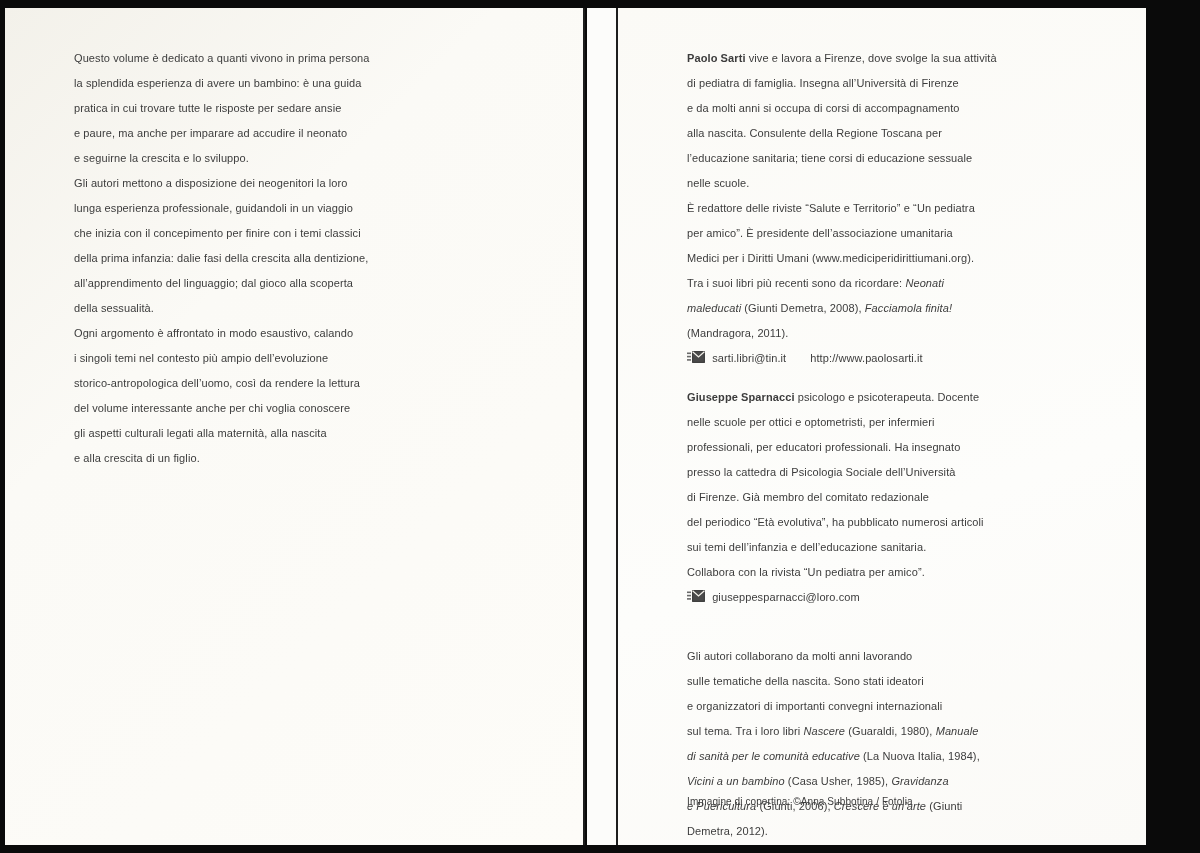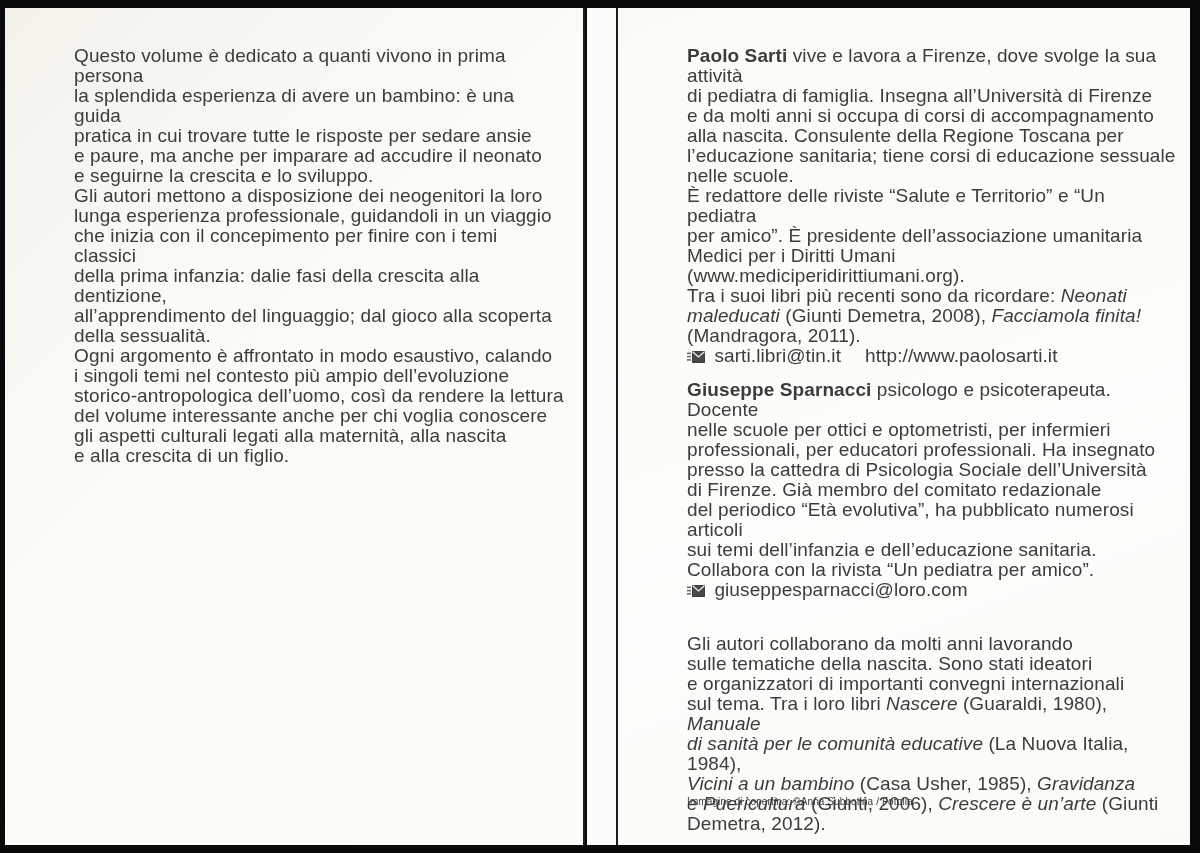--- a/index.html
+++ b/index.html
@@ -25,27 +25,27 @@
   #page-gutter {
     position: absolute;
     top: 8px;
     left: 587px;
     width: 29px;
     height: 837px;
     background: #fcfcfa;
   }
   #right-page {
     left: 616px;
-    width: 574px;
+    width: 530px;
     background: linear-gradient(160deg, #fbfaf6 0%, #fdfdfb 60%, #fbfaf7 100%);
     border-left: 2px solid #1d1d1d;
   }
   .body-text {
-    font-size: 19px;
-    line-height: 20px;
+    font-size: 11px;
+    line-height: 25px;
     letter-spacing: 0.1px;
     color: #3c3c3c;
   }
   #book-description {
     position: absolute;
     left: 69px;
     top: 38px;
     width: 490px;
   }
   #right-content {

